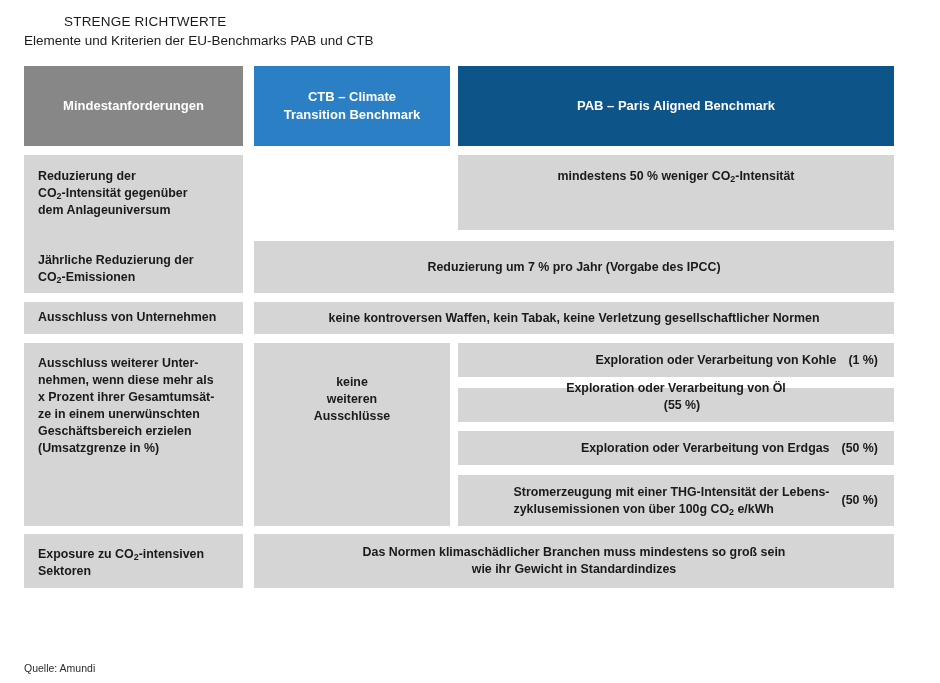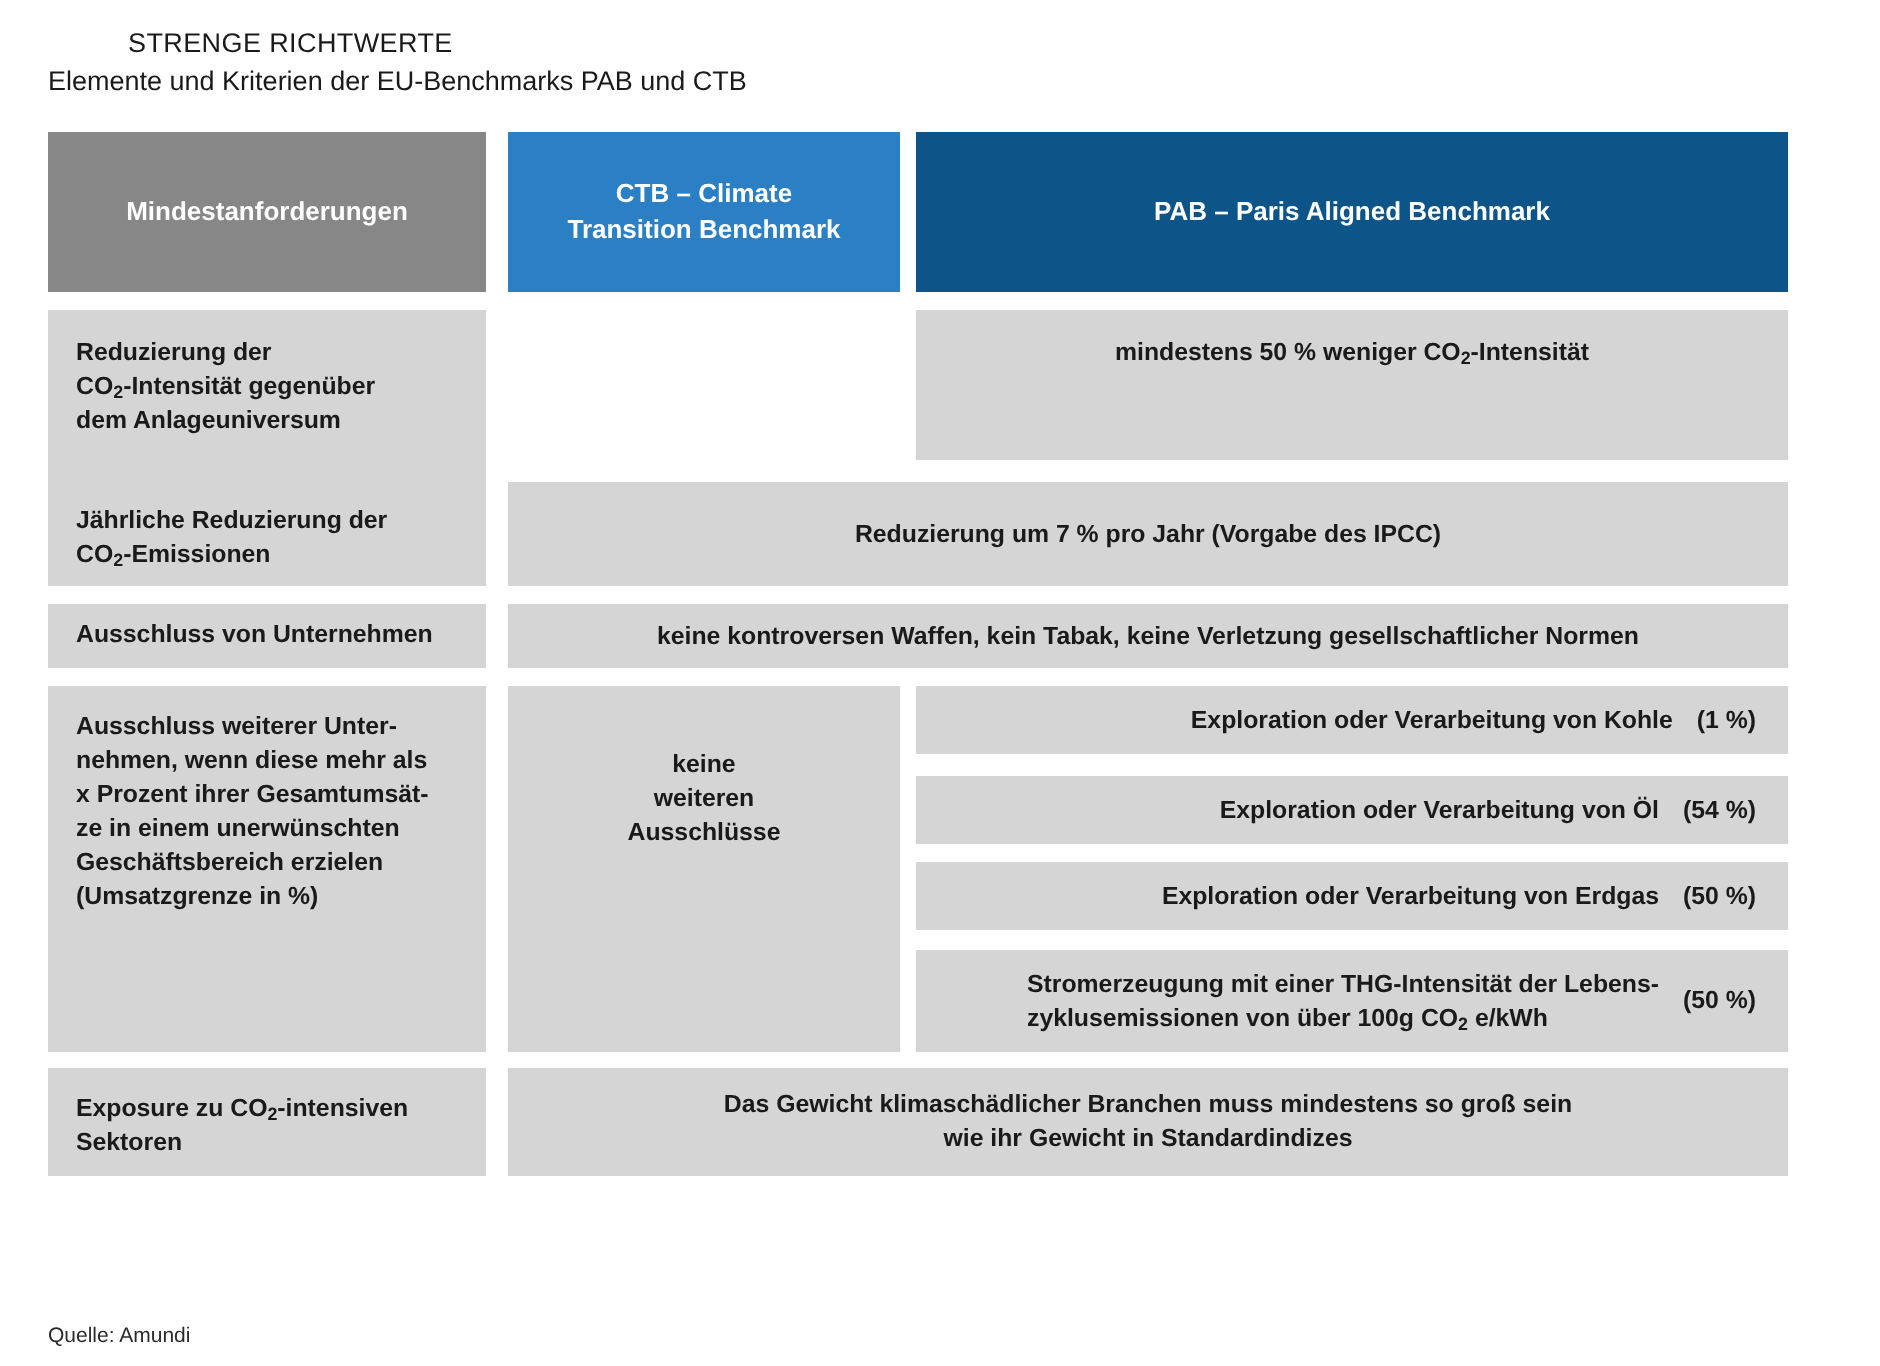--- a/index.html
+++ b/index.html
@@ -214,23 +214,23 @@
           <span>weiteren</span><br>
           <span>Ausschlüsse</span>
         </span>
       </div>
 
       <div class="subcell" style="left:434px; top:0px; width:436px; height:34px;">
         <span class="sub-text">Exploration oder Verarbeitung von Kohle</span>
         <span class="sub-pct">(1 %)</span>
       </div>
 
-      <div class="subcell" style="left:434px; top:45px; width:436px; height:34px;">
+      <div class="subcell" style="left:434px; top:45px; width:436px; height:34px;flex-direction:column;">
         <span class="sub-text">Exploration oder Verarbeitung von Öl</span>
-        <span class="sub-pct">(54 %)</span>
+        <span class="sub-pct">(55 %)</span>
       </div>
 
       <div class="subcell" style="left:434px; top:88px; width:436px; height:34px;">
         <span class="sub-text">Exploration oder Verarbeitung von Erdgas</span>
         <span class="sub-pct">(50 %)</span>
       </div>
 
       <div class="subcell" style="left:434px; top:132px; width:436px; height:51px;">
         <span class="sub-text">
           <span>Stromerzeugung mit einer THG-Intensität der Lebens-</span><br>
@@ -243,21 +243,21 @@
 
     <div class="row" style="height:55px; margin-top:8px;">
       <div class="cell col-a bg-grey pad-left" style="height:54px; padding-top:12px;">
         <span>
           <span>Exposure zu CO</span><sub>2</sub><span>-intensiven</span><br>
           <span>Sektoren</span>
         </span>
       </div>
       <div class="cell col-bc bg-grey pad-center" style="height:54px;">
         <span>
-          <span>Das Gewicht klimaschädlicher Branchen muss mindestens so groß sein</span><br>
+          <span>Das Normen klimaschädlicher Branchen muss mindestens so groß sein</span><br>
           <span>wie ihr Gewicht in Standardindizes</span>
         </span>
       </div>
     </div>
 
   </div>
 
   <div class="source">Quelle: Amundi</div>
 
 </div>

